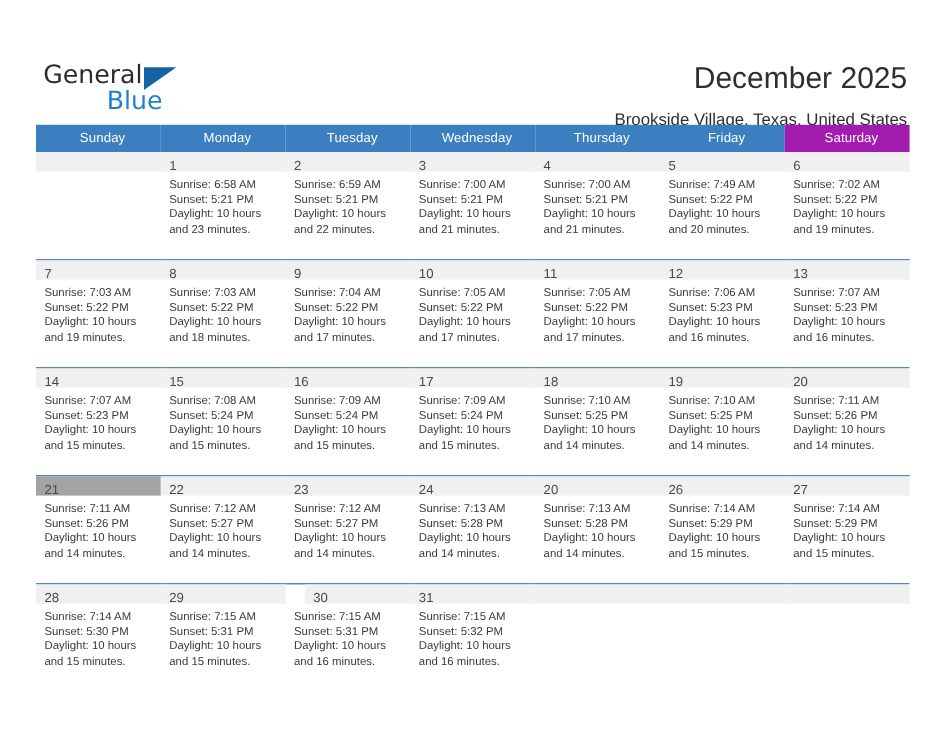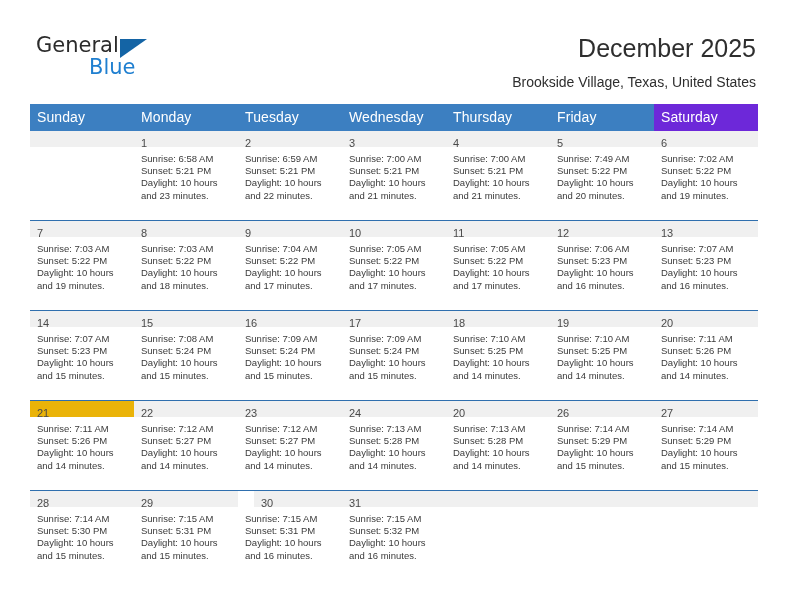--- a/index.html
+++ b/index.html
@@ -20,21 +20,21 @@
     position: relative;
     width: 792px;
     height: 612px;
     box-sizing: border-box;
   }
 
   
   .header {
     position: absolute;
     left: 0;
-    top: 0;
+    top: 17px;
     width: 792px;
     height: 100px;
   }
 
   .logo {
     position: absolute;
     left: 36px;
     top: 33px;
     width: 130px;
     height: 50px;
@@ -104,23 +104,23 @@
   table.cal {
     border-collapse: collapse;
     table-layout: fixed;
     width: 728px;
   }
   table.cal col { width: 104px; }
 
   thead th {
     background: #3c7fc1;
     color: #ffffff;
-    font-size: 14px;
+    font-size: 11px;
     font-weight: normal;
-    text-align: left;
+    text-align: center;
     padding: 5px 0 6px 7px;
     height: 10px;
     font-family: "Liberation Sans", sans-serif;
     letter-spacing: 0.1px;
   }
 
   tbody td {
     vertical-align: top;
     padding: 0;
     border-top: 1px solid #2f6fae;
@@ -193,21 +193,21 @@
           <col>
       </colgroup>
       <thead>
         <tr id="weekday-row">
             <th style="background: rgb(60, 127, 193);">Sunday</th>
             <th style="background: rgb(60, 127, 193);">Monday</th>
             <th style="background: rgb(60, 127, 193);">Tuesday</th>
             <th style="background: rgb(60, 127, 193);">Wednesday</th>
             <th style="background: rgb(60, 127, 193);">Thursday</th>
             <th style="background: rgb(60, 127, 193);">Friday</th>
-            <th style="background: #6d28d9;">Saturday</th>
+            <th style="background: #a21caf;">Saturday</th>
           </tr>
       </thead>
       <tbody id="calendar-body">
           <tr>
             <td>
               <div class="cell-inner cell-empty">
                 <div class="daynum-band" style="background: rgb(240, 240, 240);"><span class="daynum"></span></div>
               </div>
             </td>
             <td>
@@ -431,21 +431,21 @@
                   <div>Sunset: 5:26 PM</div>
                   <div>Daylight: 10 hours</div>
                   <div>and 14 minutes.</div>
                 </div>
               </div>
             </td>
           </tr>
           <tr>
             <td style="border-top-color: rgb(47, 111, 174);">
               <div class="cell-inner">
-                <div class="daynum-band" style="background: #eab308;"><span class="daynum">21</span></div>
+                <div class="daynum-band" style="background: #a3a3a3;"><span class="daynum">21</span></div>
                 <div class="details">
                   <div>Sunrise: 7:11 AM</div>
                   <div>Sunset: 5:26 PM</div>
                   <div>Daylight: 10 hours</div>
                   <div>and 14 minutes.</div>
                 </div>
               </div>
             </td>
             <td style="border-top-color: rgb(47, 111, 174);">
               <div class="cell-inner">

